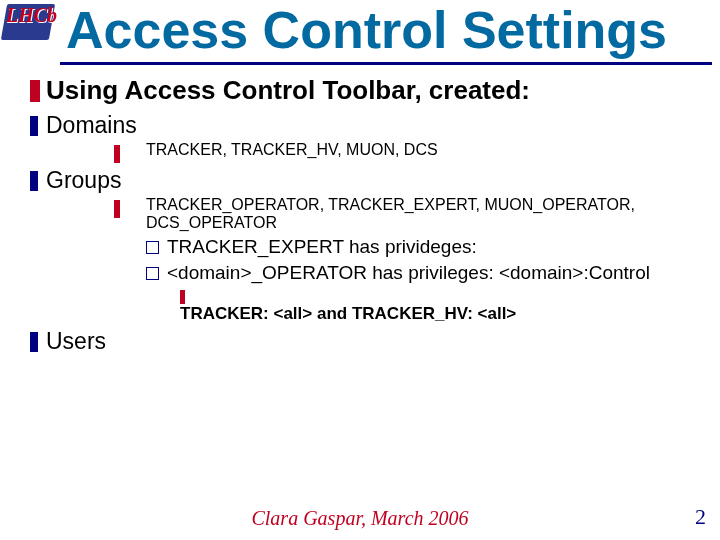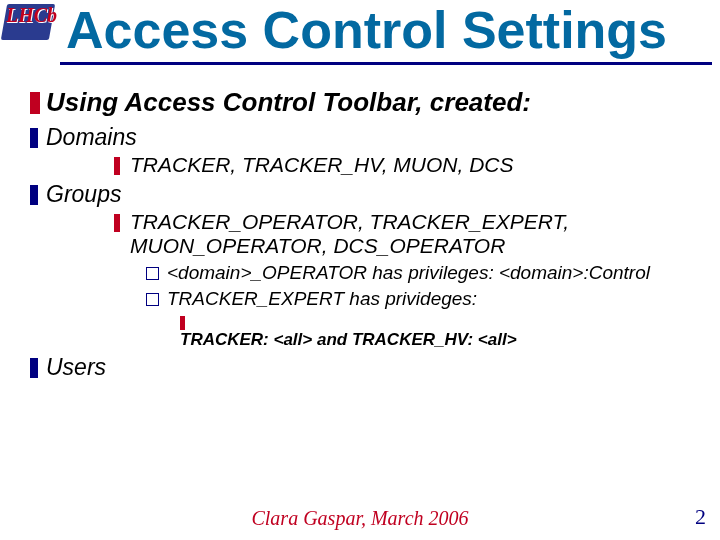--- a/index.html
+++ b/index.html
@@ -46,22 +46,21 @@
     font-weight: bold;
     color: #0369a1;
     line-height: 1;
   }
   .rule {
     margin: 6px 8px 0 60px;
     height: 3px;
     background: #000080;
   }
   .content {
-    padding: 22px 18px 0 30px;
-    font-style: italic;
+    padding: 10px 18px 0 30px;
   }
   .lvl1 {
     font-size: 26px;
     font-weight: bold;
     margin-bottom: 6px;
   }
   .lvl1 .bullet {
     display: inline-block;
     width: 10px; height: 22px;
     background: #c00020;
@@ -75,24 +74,25 @@
     margin-bottom: 2px;
   }
   .lvl2 .bullet {
     display: inline-block;
     width: 8px; height: 20px;
     background: #000080;
     vertical-align: -3px;
     margin-right: 8px;
   }
   .lvl3 {
-    font-size: 21px;
+    font-size: 16px;
     margin-left: 84px;
     margin-top: 2px;
     display: flex;
+    gap: 16px;
   }
   .lvl3 .bullet {
     flex: 0 0 auto;
     width: 6px; height: 18px;
     background: #c00020;
     margin-right: 10px;
     margin-top: 4px;
   }
   .lvl3 .txt { flex: 1; }
   .lvl4 {
@@ -173,25 +173,25 @@
 
   <div class="lvl2">
     <span class="bullet"></span><span>Groups</span>
   </div>
   <div class="lvl3">
     <span class="bullet"></span>
     <span class="txt">TRACKER_OPERATOR, TRACKER_EXPERT, MUON_OPERATOR, DCS_OPERATOR</span>
   </div>
   <div class="lvl4">
     <span class="bullet"></span>
+    <span class="txt">TRACKER_EXPERT has privideges:</span>
+  </div>
+  <div class="lvl4">
+    <span class="bullet"></span>
     <span class="txt">&lt;domain&gt;_OPERATOR has privileges: &lt;domain&gt;:Control</span>
-  </div>
-  <div class="lvl4">
-    <span class="bullet"></span>
-    <span class="txt">TRACKER_EXPERT has privideges:</span>
   </div>
   <div class="lvl5">
     <span class="bullet"></span>
     <span class="txt">TRACKER: &lt;all&gt; and TRACKER_HV: &lt;all&gt;</span>
   </div>
 
   <div class="lvl2">
     <span class="bullet"></span><span>Users</span>
   </div>
 

